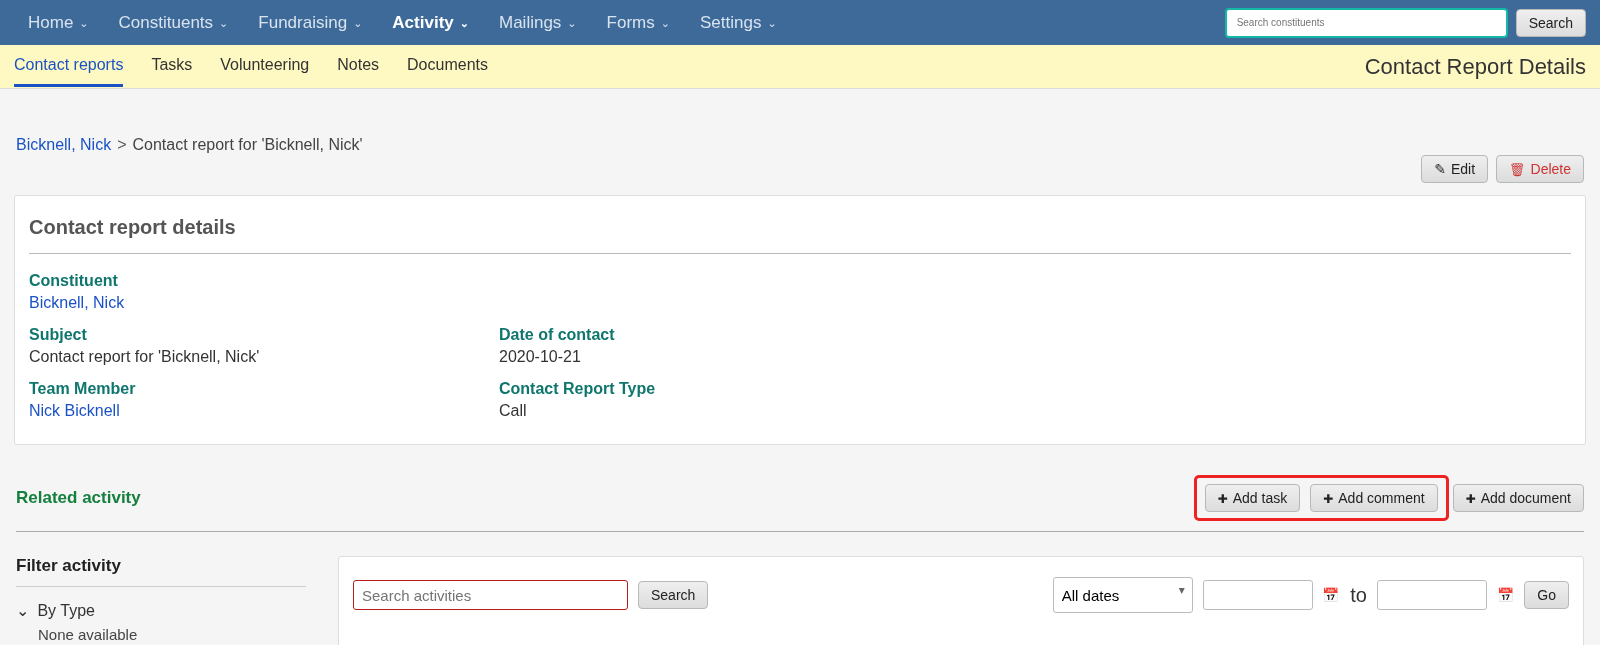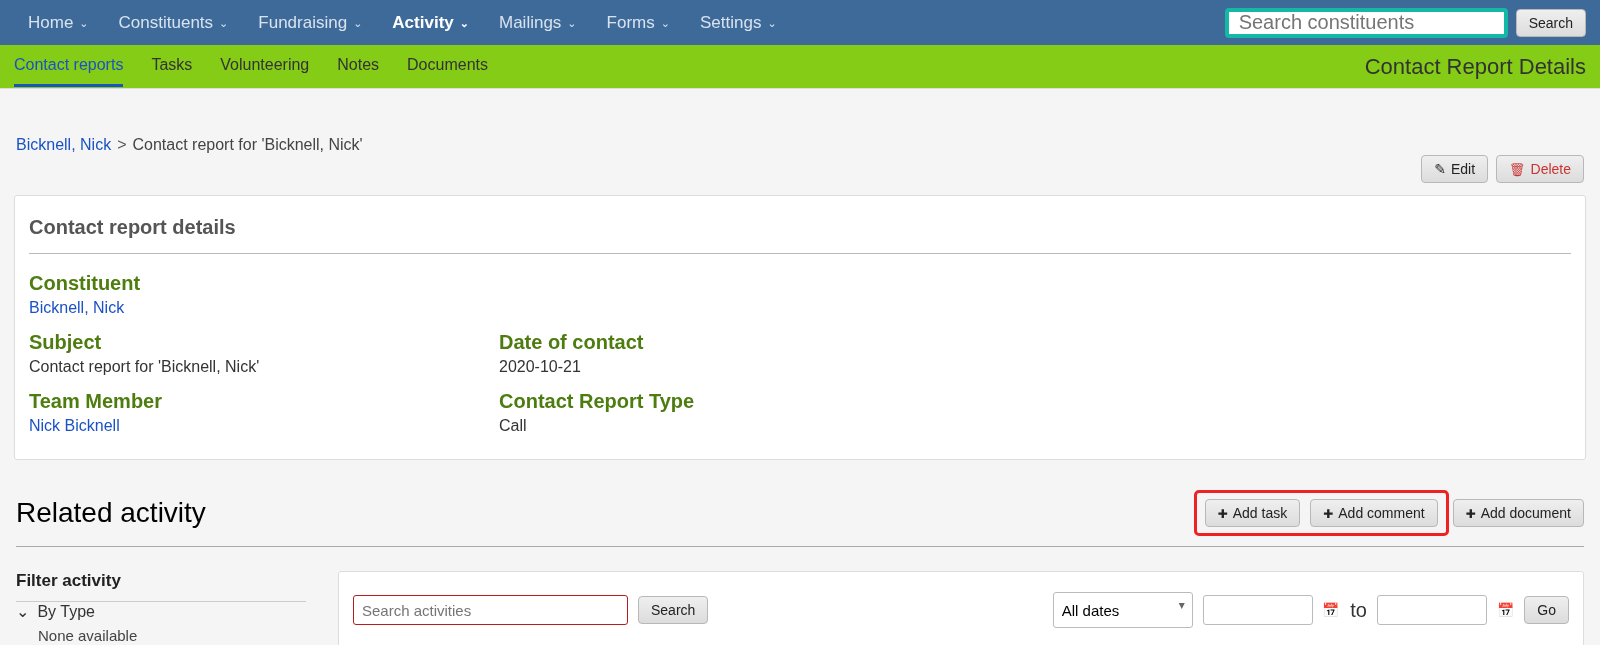--- a/index.html
+++ b/index.html
@@ -43,44 +43,44 @@
       margin-top: 2px;
     }
     .topnav-right {
       display: flex;
       align-items: center;
       gap: 8px;
     }
     .search-input {
       width: 283px;
       height: 30px;
-      border: 4px solid #14b8a6;
+      border: 2px solid #14b8a6;
       border-radius: 4px;
       padding: 0 10px;
-      font-size: 20px;
+      font-size: 10px;
     }
     .btn {
       background: linear-gradient(#efefef,#dcdcdc);
       border: 1px solid #b8b8b8;
       border-radius: 4px;
       padding: 5px 12px;
       font-size: 14px;
       cursor: pointer;
       display: inline-flex;
       align-items: center;
       gap: 5px;
       color: #222;
     }
 
     
     .subtabs-row {
       display: flex;
       align-items: center;
       padding: 0 14px;
-      background: #84cc16;
+      background: #fef9c3;
       height: 44px;
       border-bottom: 1px solid #ddd;
     }
     .subtabs {
       display: flex;
       gap: 28px;
     }
     .subtab {
       font-size: 16px;
       color: #333;
@@ -145,41 +145,41 @@
       border-top: 1px solid #bbb;
       margin-bottom: 18px;
     }
     .details-grid {
       display: grid;
       grid-template-columns: 470px 1fr;
       row-gap: 14px;
     }
     .det-block .lbl {
       font-weight: 700;
-      color: #4d7c0f;
-      font-size: 20px;
+      color: #0f766e;
+      font-size: 16px;
       margin-bottom: 4px;
     }
     .det-block .val {
       font-size: 16px;
       color: #333;
     }
     .det-block .val.link { color: #1a52c5; cursor: pointer; }
     .full { grid-column: 1 / 3; }
 
     
     .related-row {
       display: flex;
       align-items: center;
       padding: 30px 16px 10px 16px;
     }
     .related-title {
-      font-size: 28px;
-      font-weight: 400;
-      color: #000000;
+      font-size: 17px;
+      font-weight: 700;
+      color: #15803d;
     }
     .related-actions {
       margin-left: auto;
       display: flex;
       gap: 4px;
       align-items: center;
     }
     .highlight-box {
       border: 3px solid #e22;
       border-radius: 5px;
@@ -201,21 +201,21 @@
     }
     .filter-col {
       width: 290px;
     }
     .filter-title {
       font-size: 17px;
       font-weight: 700;
       color: #222;
       border-bottom: 1px solid #ccc;
       padding-bottom: 10px;
-      margin-bottom: 0;
+      margin-bottom: 14px;
     }
     .filter-group-hdr {
       display: flex;
       align-items: center;
       gap: 8px;
       font-size: 16px;
       color: #333;
       cursor: pointer;
     }
     .filter-none {

